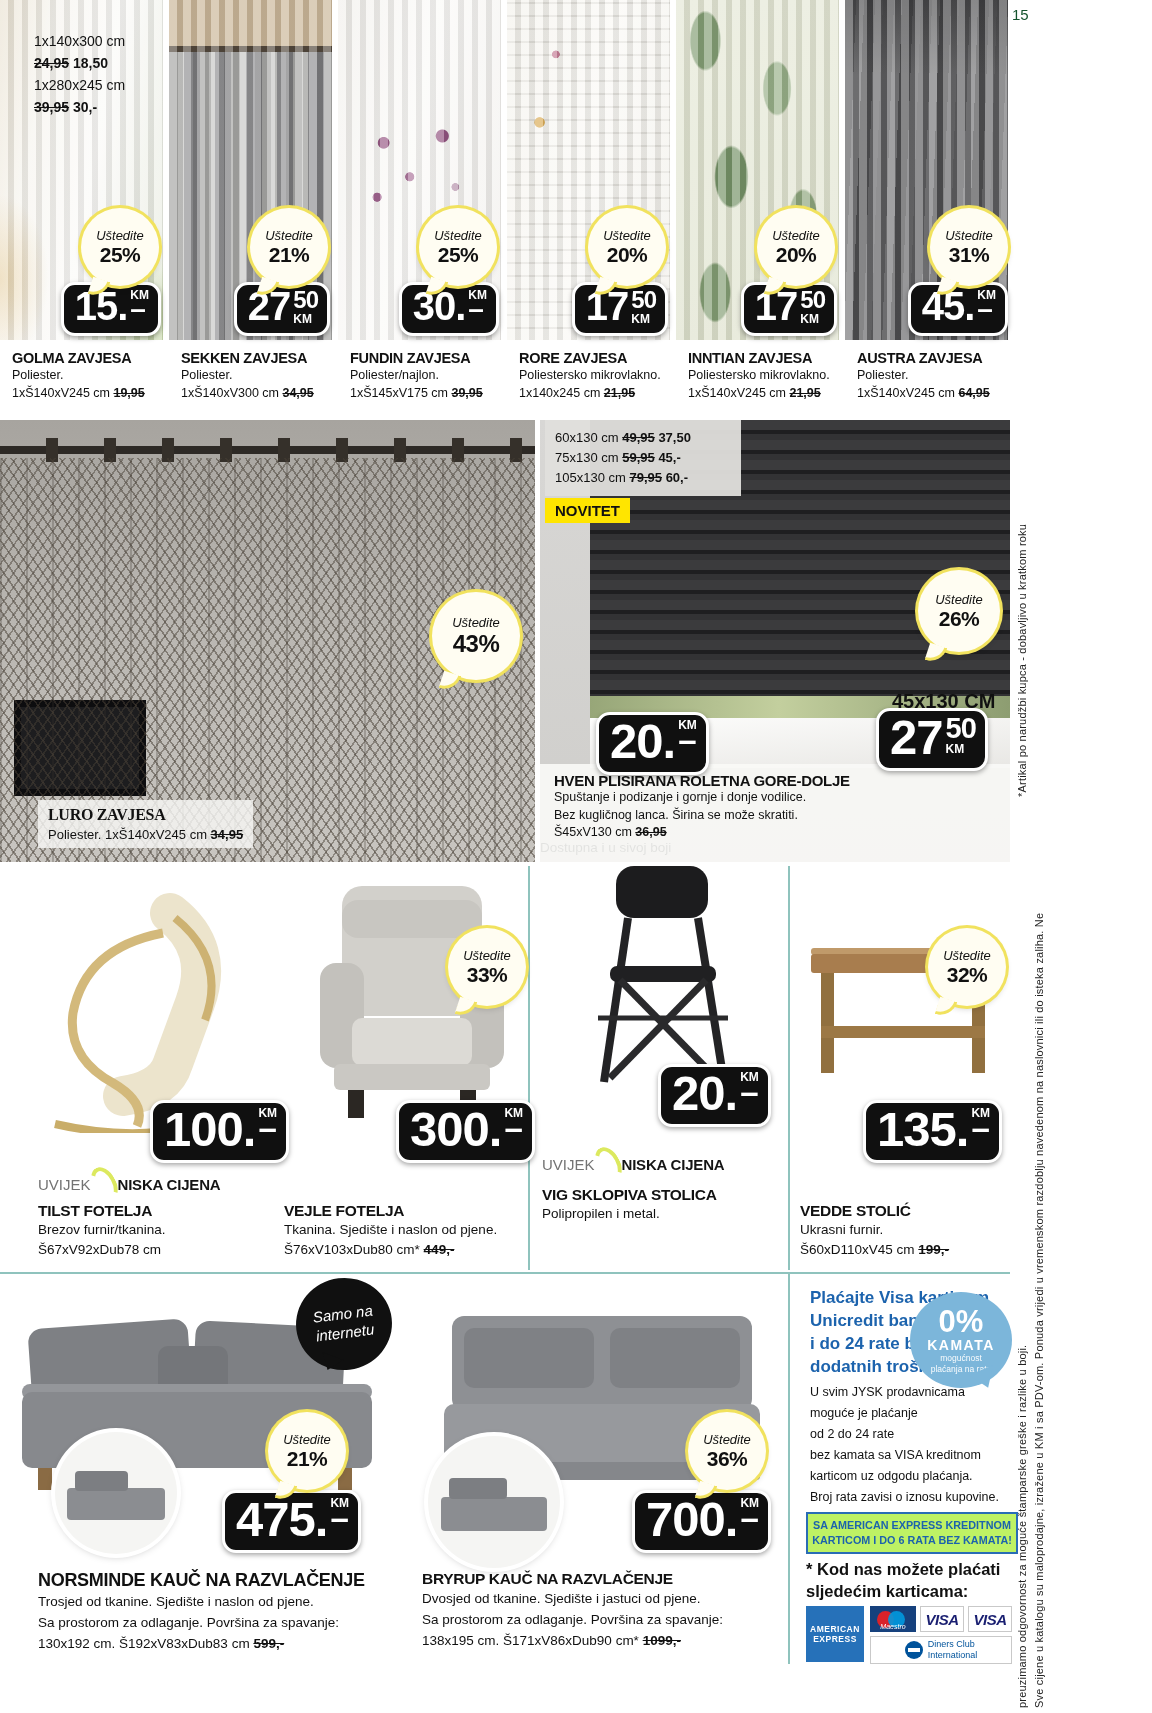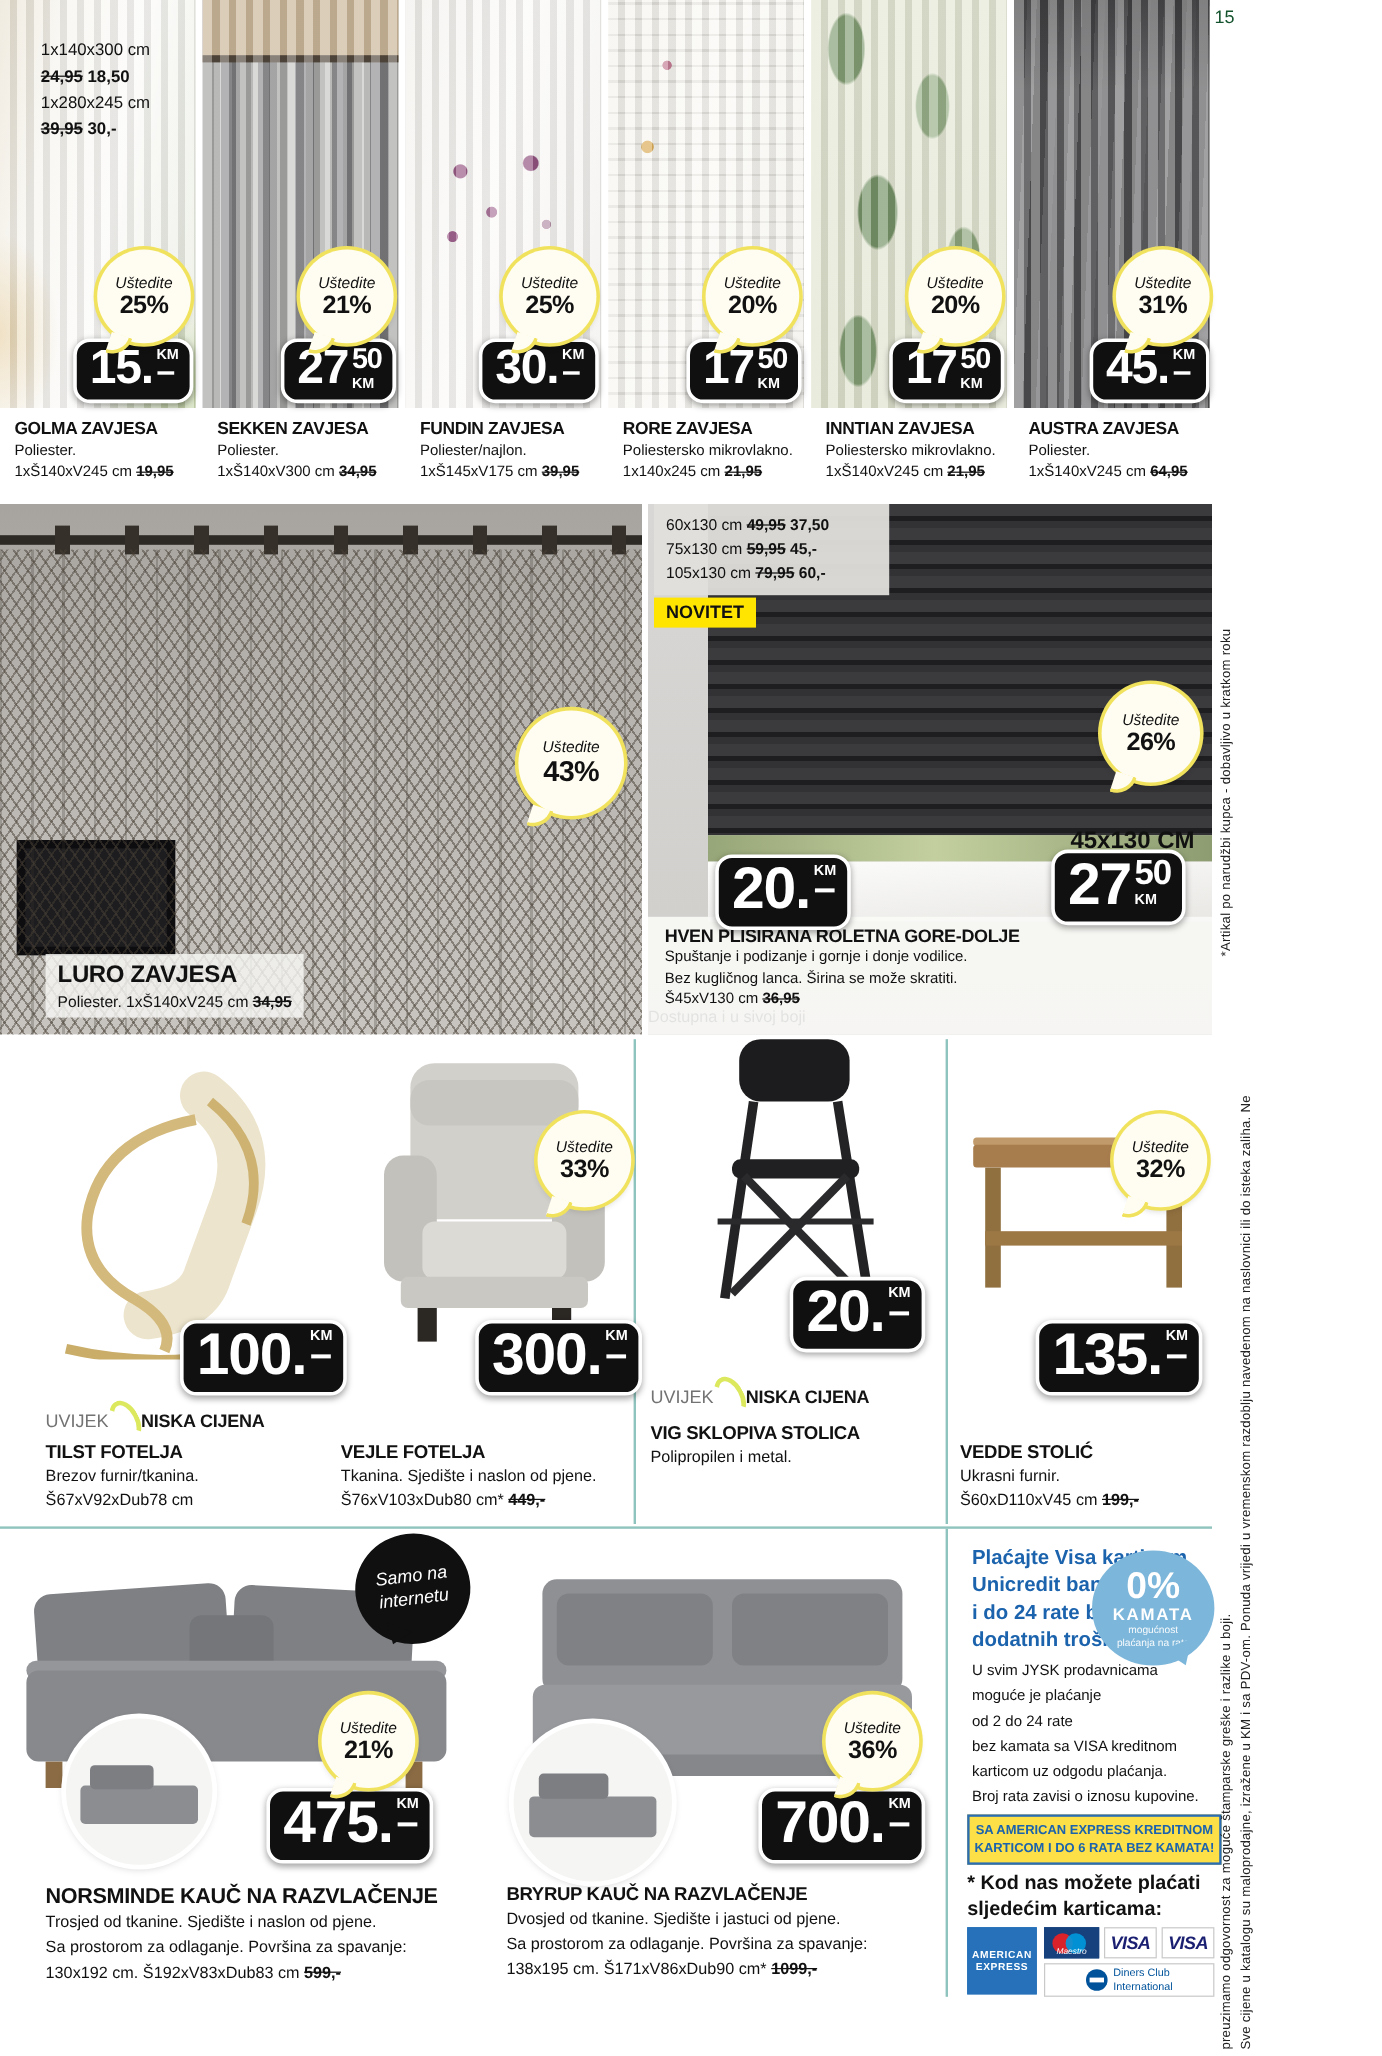--- a/index.html
+++ b/index.html
@@ -89,21 +89,21 @@
   .luro{left:0;top:420px;width:535px;height:442px;background:linear-gradient(#a7a49f,#b9b6b1 45%,#c8c5c0);}
   .luro .rod{position:absolute;left:0;right:0;top:26px;height:8px;background:#2d2925;}
   .luro .rings{position:absolute;left:0;right:0;top:18px;height:24px;
     background:repeating-linear-gradient(90deg,transparent 0 46px,#35302a 46px 58px);}
   .luro .pic{position:absolute;left:14px;bottom:66px;width:118px;height:82px;background:#1d1d1f;border:7px solid #0d0d0f;}
   .luro .lace{position:absolute;left:0;top:38px;width:100%;height:404px;opacity:.92;background:
     repeating-linear-gradient(55deg,rgba(72,64,54,.55) 0 1.6px,transparent 1.6px 8px),
     repeating-linear-gradient(-55deg,rgba(72,64,54,.5) 0 1.6px,transparent 1.6px 8px),
     repeating-linear-gradient(90deg,rgba(58,52,44,.28) 0 2px,transparent 2px 26px);}
   .luro-label{position:absolute;left:38px;bottom:14px;background:rgba(246,246,244,.82);padding:6px 10px;z-index:4;}
-  .luro-label .n{font-weight:bold;font-size:20px;letter-spacing:-.3px;}
+  .luro-label .n{font-weight:bold;font-size:16px;letter-spacing:-.3px;font-family:Liberation Serif, serif;}
   .luro-label .d{font-size:13px;margin-top:3px;}
 
   .hven{left:540px;top:420px;width:470px;height:442px;background:linear-gradient(#d8d7d5,#cfcecb);}
   .hven .blind{position:absolute;left:50px;top:0;right:0;height:276px;
     background:repeating-linear-gradient(180deg,#3b3b3d 0 10px,#1e1e20 10px 14px,#323234 14px 20px);}
   .hven .view{position:absolute;left:50px;top:276px;right:0;height:22px;
     background:linear-gradient(90deg,#97a678,#c3cf9e 45%,#8d9d71);}
   .hven .sill{position:absolute;left:50px;top:298px;right:0;height:50px;
     background:linear-gradient(175deg,#fdfdfc,#e8e7e4);}
   .hven .sizesbox{position:absolute;left:5px;top:0;width:178px;background:rgba(224,223,220,.95);
@@ -131,21 +131,21 @@
   
   .pay-head{position:absolute;color:#1c63ad;font-weight:bold;font-size:17px;line-height:23px;white-space:nowrap;}
   .pay-body{position:absolute;font-size:12.5px;line-height:21px;white-space:nowrap;}
   .zb{position:absolute;width:102px;height:96px;background:#7cb6da;border-radius:50%;color:#fff;
     display:flex;flex-direction:column;align-items:center;justify-content:center;text-align:center;z-index:5;}
   .zb::after{content:"";position:absolute;bottom:-13px;right:12px;border:13px solid transparent;
     border-top:19px solid #7cb6da;transform:rotate(-22deg);}
   .zb .z1{font-size:31px;font-weight:bold;line-height:1;}
   .zb .z2{font-size:14px;font-weight:bold;letter-spacing:1.5px;}
   .zb .z3{font-size:8.5px;line-height:1.2;width:72px;opacity:.95;}
-  .amexbox{position:absolute;width:212px;background:#fde047;border:2px solid #2a6db5;text-align:center;
+  .amexbox{position:absolute;width:212px;background:#bef264;border:2px solid #2a6db5;text-align:center;
     color:#1c63ad;font-weight:bold;font-size:10.8px;line-height:15px;padding:4px 2px;box-sizing:border-box;}
   .paynote{position:absolute;font-weight:bold;font-size:16.5px;line-height:22px;white-space:nowrap;}
   .card{position:absolute;box-sizing:border-box;border:1px solid #c9c9c9;background:#fff;
     display:flex;align-items:center;justify-content:center;}
   .card-amex{background:#2671b9;border-color:#2671b9;flex-direction:column;color:#fff;
     font-size:8.5px;font-weight:bold;letter-spacing:.5px;line-height:10px;text-align:center;}
   .card-maestro{background:#16417d;border-color:#16417d;position:absolute;}
   .card-maestro .c1,.card-maestro .c2{position:absolute;top:4px;width:17px;height:17px;border-radius:50%;}
   .card-maestro .c1{left:6px;background:#d9222a;}
   .card-maestro .c2{left:17px;background:#0099df;opacity:.9;}

